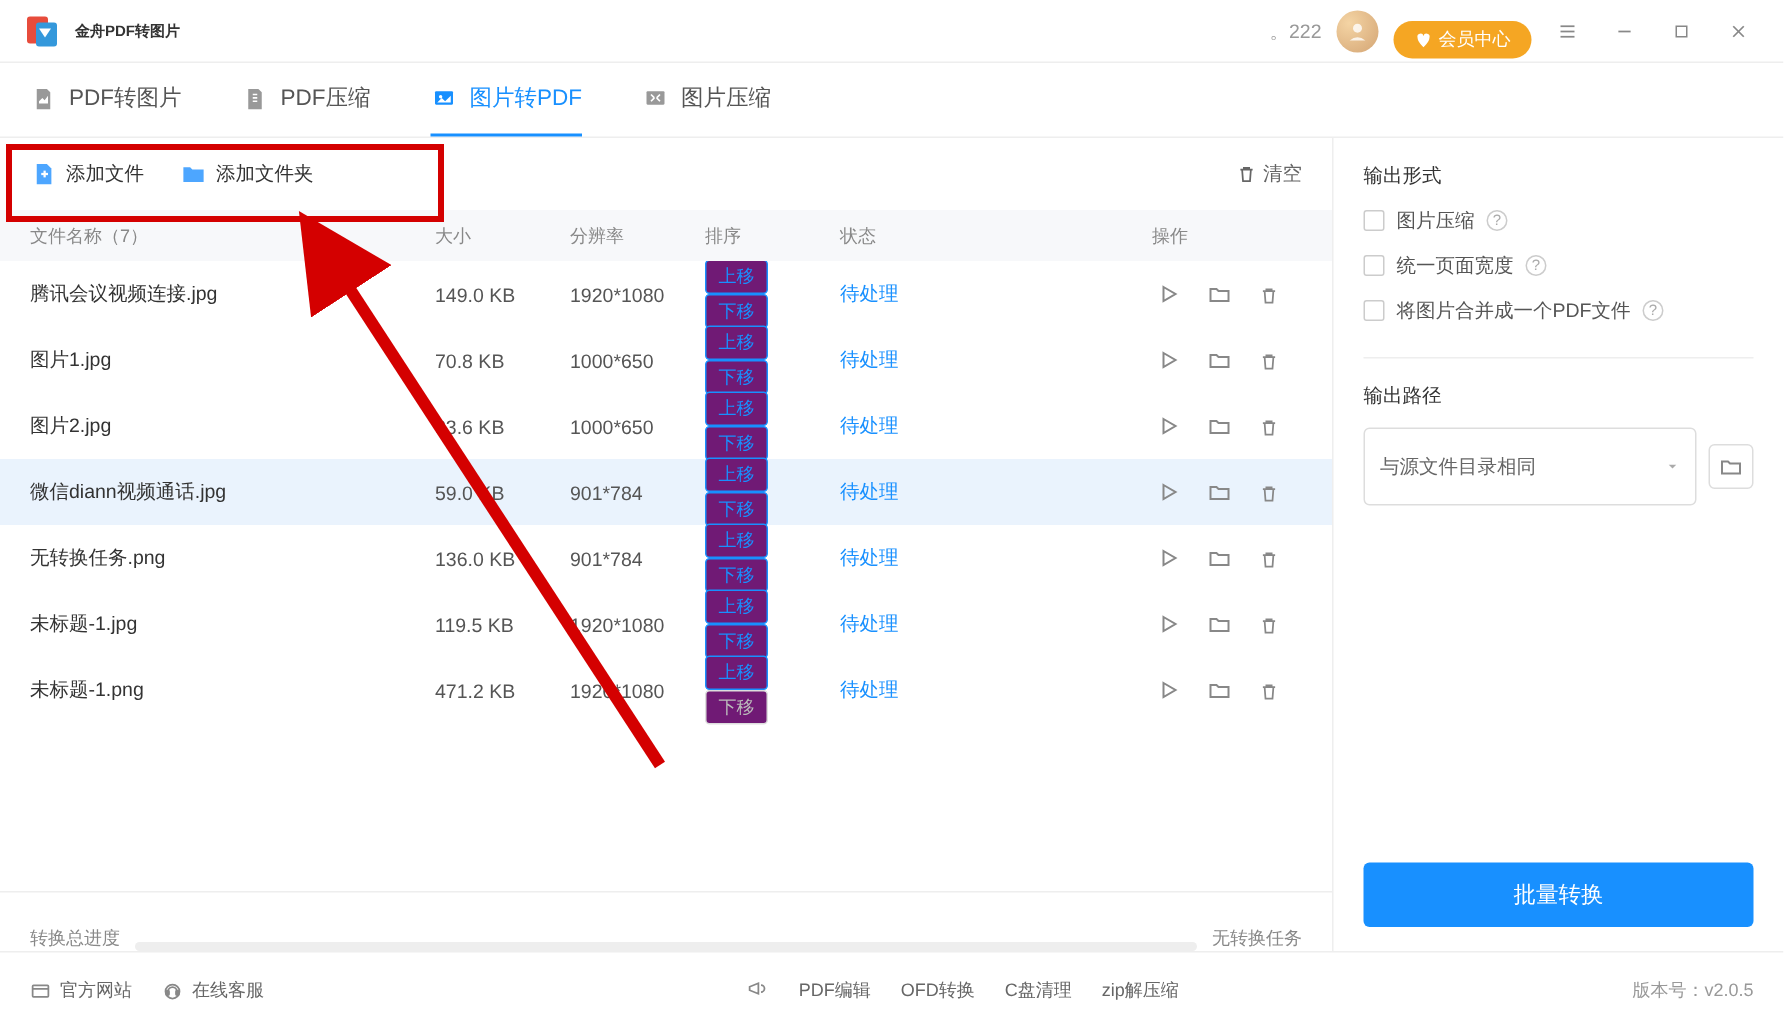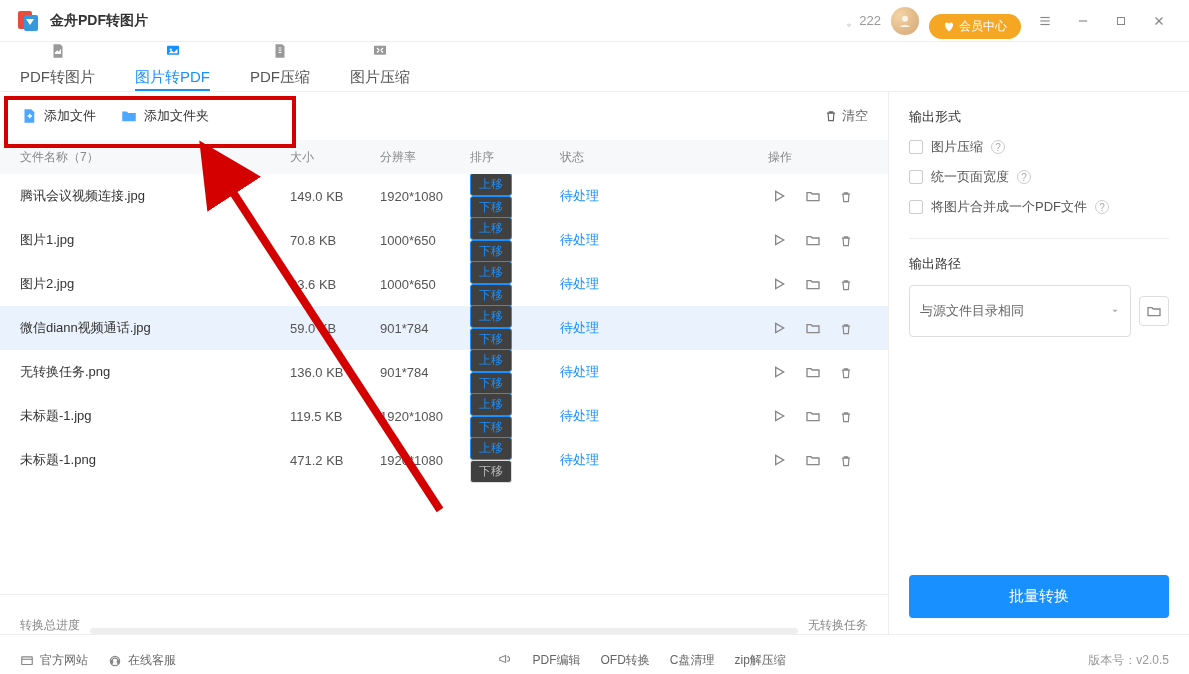--- a/index.html
+++ b/index.html
@@ -2,30 +2,30 @@
 <html><head>
 <meta charset="utf-8">
 <style>
 * { box-sizing: border-box; margin: 0; padding: 0; }
 body { font-family: "Microsoft YaHei", sans-serif; font-size: 13px; color: #333; background: #fff; width: 1189px; height: 674px; overflow: hidden; position: relative; }
 
 
 .titlebar { height: 42px; display: flex; align-items: center; padding: 0 16px; border-bottom: 1px solid #eee; }
 .app-logo { width: 24px; height: 24px; margin-right: 10px; position: relative; }
 .app-logo svg { width: 24px; height: 24px; }
-.app-title { font-size: 14px; font-weight: bold; color: #333; }
+.app-title { font-size: 10px; font-weight: bold; color: #333; }
 .titlebar-right { margin-left: auto; display: flex; align-items: center; gap: 10px; }
 .points { color: #999; font-size: 13px; }
 .avatar { width: 28px; height: 28px; border-radius: 50%; background: radial-gradient(circle at 30% 30%, #f4d4a4, #d4a574); display: flex; align-items: center; justify-content: center; }
 .vip-btn { background: #f5a623; color: #fff; border-radius: 14px; padding: 4px 14px; font-size: 12px; display: flex; align-items: center; gap: 4px; cursor: pointer; margin-top: 12px; }
 .win-btn { width: 28px; height: 28px; display: flex; align-items: center; justify-content: center; cursor: pointer; color: #888; }
 
 
 .tabs { height: 50px; display: flex; align-items: center; padding: 0 20px; gap: 40px; border-bottom: 1px solid #eee; }
-.tab { display: flex; align-items: center; gap: 8px; cursor: pointer; color: #555; font-size: 15px; height: 100%; border-bottom: 2px solid transparent; flex-direction: column; }
+.tab { display: flex; align-items: center; gap: 8px; cursor: pointer; color: #555; font-size: 15px; height: 100%; border-bottom: 2px solid transparent; }
 .tab.active { color: #1890ff; border-bottom-color: #1890ff; }
 .tab-icon { width: 18px; height: 18px; }
 
 
 .main { display: flex; height: calc(100% - 42px - 50px - 40px); }
 .left-panel { flex: 1; display: flex; flex-direction: column; border-right: 1px solid #eee; }
 .right-panel { width: 300px; padding: 16px 20px; display: flex; flex-direction: column; }
 
 
 .toolbar { height: 48px; display: flex; align-items: center; padding: 0 20px; }
@@ -45,21 +45,21 @@
 .col-size { flex: 0 0 90px; }
 .col-res { flex: 0 0 90px; }
 .col-sort { flex: 0 0 90px; }
 .col-status { flex: 0 0 170px; }
 .col-ops { flex: 0 0 100px; margin-left: auto; }
 
 .tbody { flex: 1; overflow-y: auto; }
 .row { display: flex; height: 44px; align-items: center; padding: 0 20px; font-size: 13px; color: #555; }
 .row.highlight { background: #eaf3fd; }
 .row .col-name { color: #333; }
-.sort-btn { display: inline-block; border: 1px solid #1890ff; color: #1890ff; background: #404040; border-radius: 3px; padding: 2px 8px; font-size: 12px; cursor: pointer; margin-right: 22px; }
+.sort-btn { display: inline-block; border: 1px solid #1890ff; color: #1890ff; background: #701a75; border-radius: 3px; padding: 2px 8px; font-size: 12px; cursor: pointer; margin-right: 22px; }
 .sort-btn.muted { color: #bbb; border-color: #ddd; }
 .status-txt { color: #1890ff; }
 .op-icon { width: 22px; height: 22px; display: inline-flex; align-items: center; justify-content: center; cursor: pointer; color: #888; margin-right: 8px; }
 
 
 .progress-row { height: 40px; display: flex; align-items: flex-end; padding: 0 20px; border-top: 1px solid #eee; color: #888; font-size: 12px; gap: 10px; }
 .progress-track { flex: 1; height: 6px; background: #eee; border-radius: 3px; }
 .progress-status { color: #888; }
 
 
@@ -133,34 +133,34 @@
 </div>
 
 <div class="tabs">
   <div class="tab">
     <svg class="tab-icon" viewBox="0 0 24 24" fill="#999">
         <path d="M6 3h9l3 3v15H6z"></path>
         <path d="M8 14l3-3 2 2 3-4v7H8z" fill="#fff"></path>
       </svg>
     <span>PDF转图片</span>
   </div>
+  <div class="tab">
+    <svg class="tab-icon" viewBox="0 0 24 24" fill="#999">
+        <path d="M6 3h9l3 3v15H6z"></path>
+        <path d="M10 8h4M10 11h4M10 14h4" stroke="#fff" stroke-width="1.5"></path>
+      </svg>
+    <span>PDF压缩</span>
+  </div>
   <div class="tab active">
     <svg class="tab-icon" viewBox="0 0 24 24" fill="#1890ff">
         <rect x="4" y="5" width="16" height="12" rx="1"></rect>
         <circle cx="9" cy="10" r="1.5" fill="#fff"></circle>
         <path d="M6 15l4-4 3 3 5-5v6H6z" fill="#fff"></path>
       </svg>
     <span>图片转PDF</span>
-  </div>
-  <div class="tab">
-    <svg class="tab-icon" viewBox="0 0 24 24" fill="#999">
-        <path d="M6 3h9l3 3v15H6z"></path>
-        <path d="M10 8h4M10 11h4M10 14h4" stroke="#fff" stroke-width="1.5"></path>
-      </svg>
-    <span>PDF压缩</span>
   </div>
   <div class="tab">
     <svg class="tab-icon" viewBox="0 0 24 24" fill="#999">
         <rect x="4" y="5" width="16" height="12" rx="1"></rect>
         <path d="M8 8l3 3M16 8l-3 3M8 14l3-3M16 14l-3-3" stroke="#fff" stroke-width="1.5"></path>
       </svg>
     <span>图片压缩</span>
   </div>
 </div>
 

